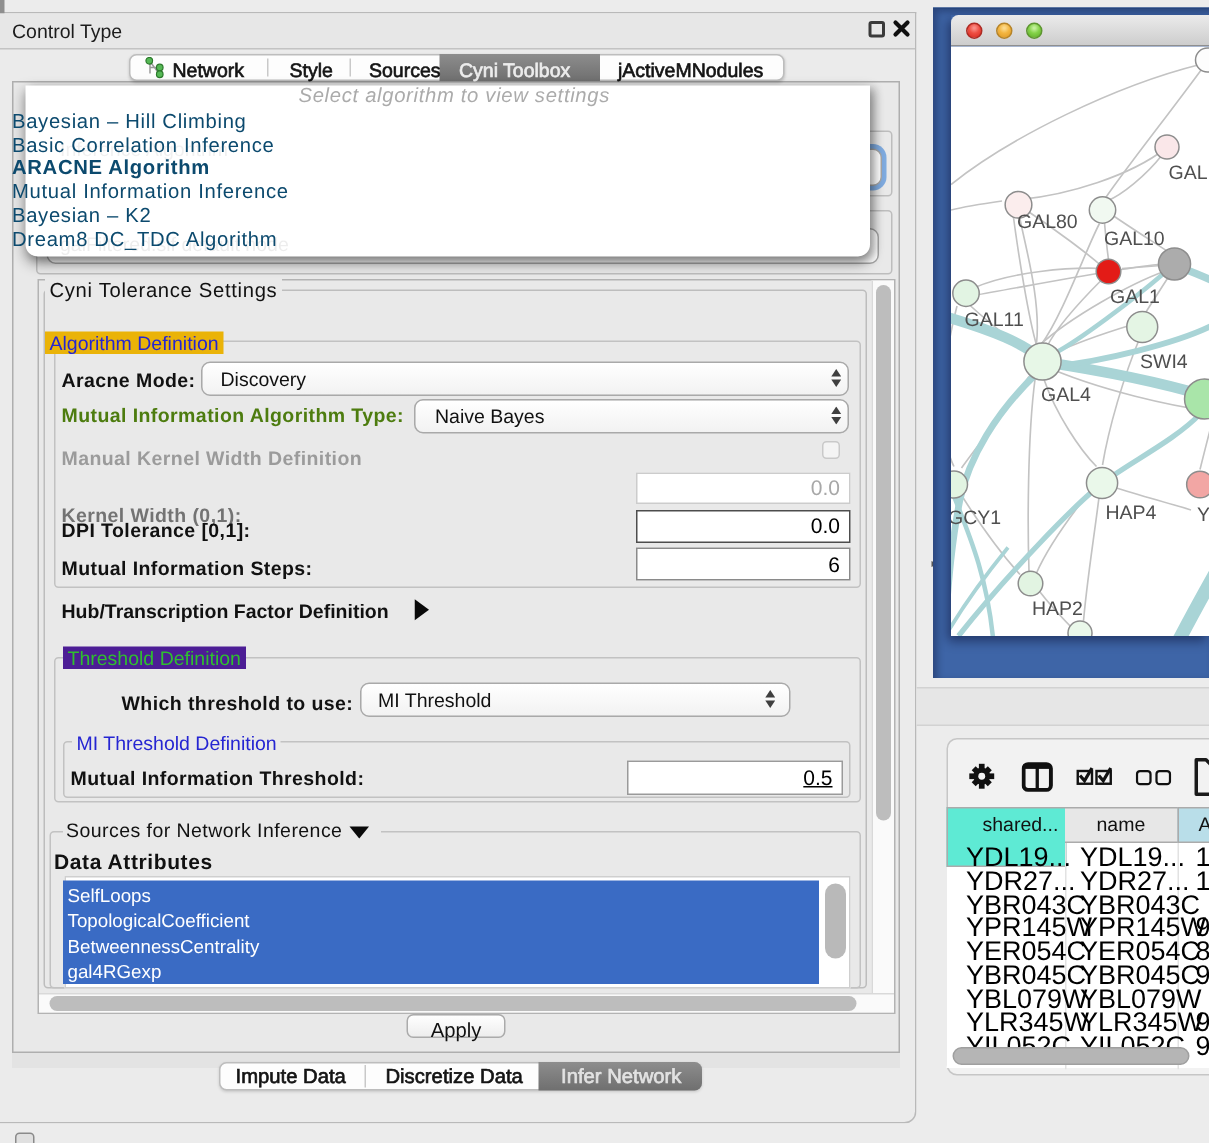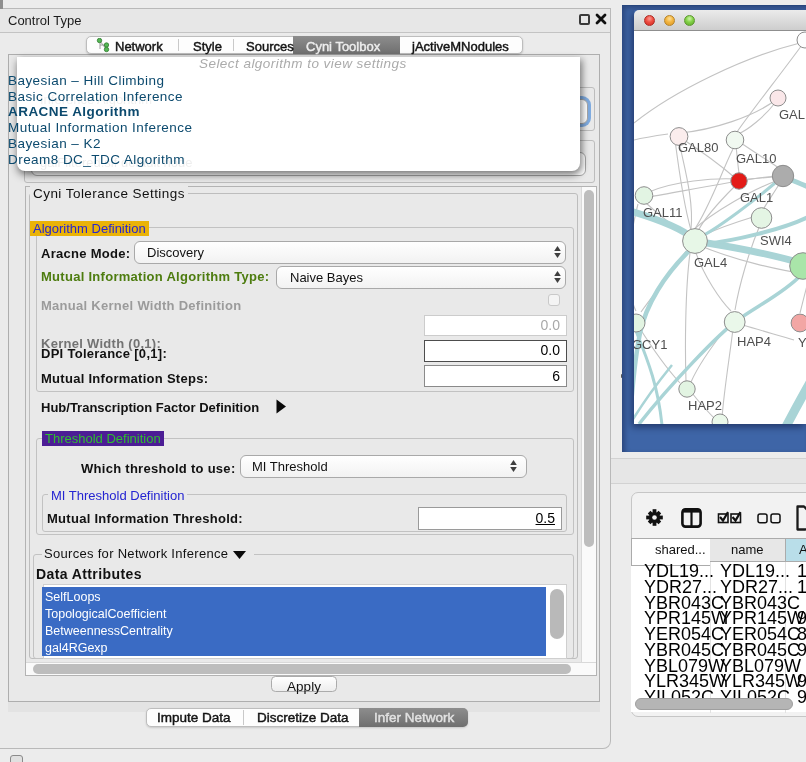--- a/index.html
+++ b/index.html
@@ -264,21 +264,21 @@
 </svg>
 <svg class="abs" style="left:756.5px;top:513px;" width="24" height="11" viewBox="0 0 24 11">
   <rect x="1" y="1" width="9" height="8.8" rx="2" fill="none" stroke="#111" stroke-width="1.5"></rect>
   <rect x="14" y="1" width="9" height="8.8" rx="2" fill="none" stroke="#111" stroke-width="1.5"></rect>
 </svg>
 <svg class="abs" style="left:795px;top:505px;" width="14" height="26" viewBox="0 0 14 26">
   <path d="M2.5,1.5 L9,1.5 L13.5,6 L13.5,21 Q13.5,24.5 10,24.5 L2.5,24.5 Z" fill="none" stroke="#1a1a1a" stroke-width="2.3" stroke-linejoin="round"></path>
 </svg>
 
 <div class="abs" style="left:631px;top:538px;width:175px;height:174px;background:#ffffff;"></div>
-<div class="abs" style="left:631px;top:538px;width:80px;height:28px;background:#ffffff;border:1px solid #ababab;box-sizing:border-box;font-size:13px;color:#111;line-height:22px;padding-left:23px;">shared...</div>
+<div class="abs" style="left:631px;top:538px;width:80px;height:40px;background:#5eead4;border:1px solid #ababab;box-sizing:border-box;font-size:13px;color:#111;line-height:22px;padding-left:23px;">shared...</div>
 <div class="abs" style="left:710px;top:538px;width:76px;height:24px;background:#e7e7e7;border:1px solid #ababab;border-left:none;box-sizing:border-box;font-size:13px;color:#111;line-height:22px;padding-left:21px;">name</div>
 <div class="abs" style="left:785px;top:538px;width:21px;height:24px;background:#b9dee9;border-top:1px solid #ababab;border-bottom:1px solid #ababab;border-left:1px solid #ababab;box-sizing:border-box;font-size:13px;color:#111;line-height:22px;padding-left:13px;">A</div>
 
 <div class="abs" style="left:631px;top:562px;width:175px;height:151px;overflow:hidden;font-size:18px;color:#000;padding-left:35px;">
   <div style="position:absolute;left:79px;top:0;width:1px;height:151px;background:#e2e2e2;"></div>
   <div style="position:absolute;left:154px;top:0;width:1px;height:151px;background:#e2e2e2;"></div>
   <div style="line-height:15.75px;position:absolute;left:13px;top:2px;">YDL19...<br>YDR27...<br>YBR043C<br>YPR145W<br>YER054C<br>YBR045C<br>YBL079W<br>YLR345W<br>YIL052C</div>
   <div style="line-height:15.75px;position:absolute;left:89px;top:2px;">YDL19...<br>YDR27...<br>YBR043C<br>YPR145W<br>YER054C<br>YBR045C<br>YBL079W<br>YLR345W<br>YIL052C</div>
   <div style="line-height:15.75px;position:absolute;left:166px;top:2px;">13<br>12<br>&nbsp;<br>9.<br>8.<br>9.<br>&nbsp;<br>9.<br>9</div>
 </div>

